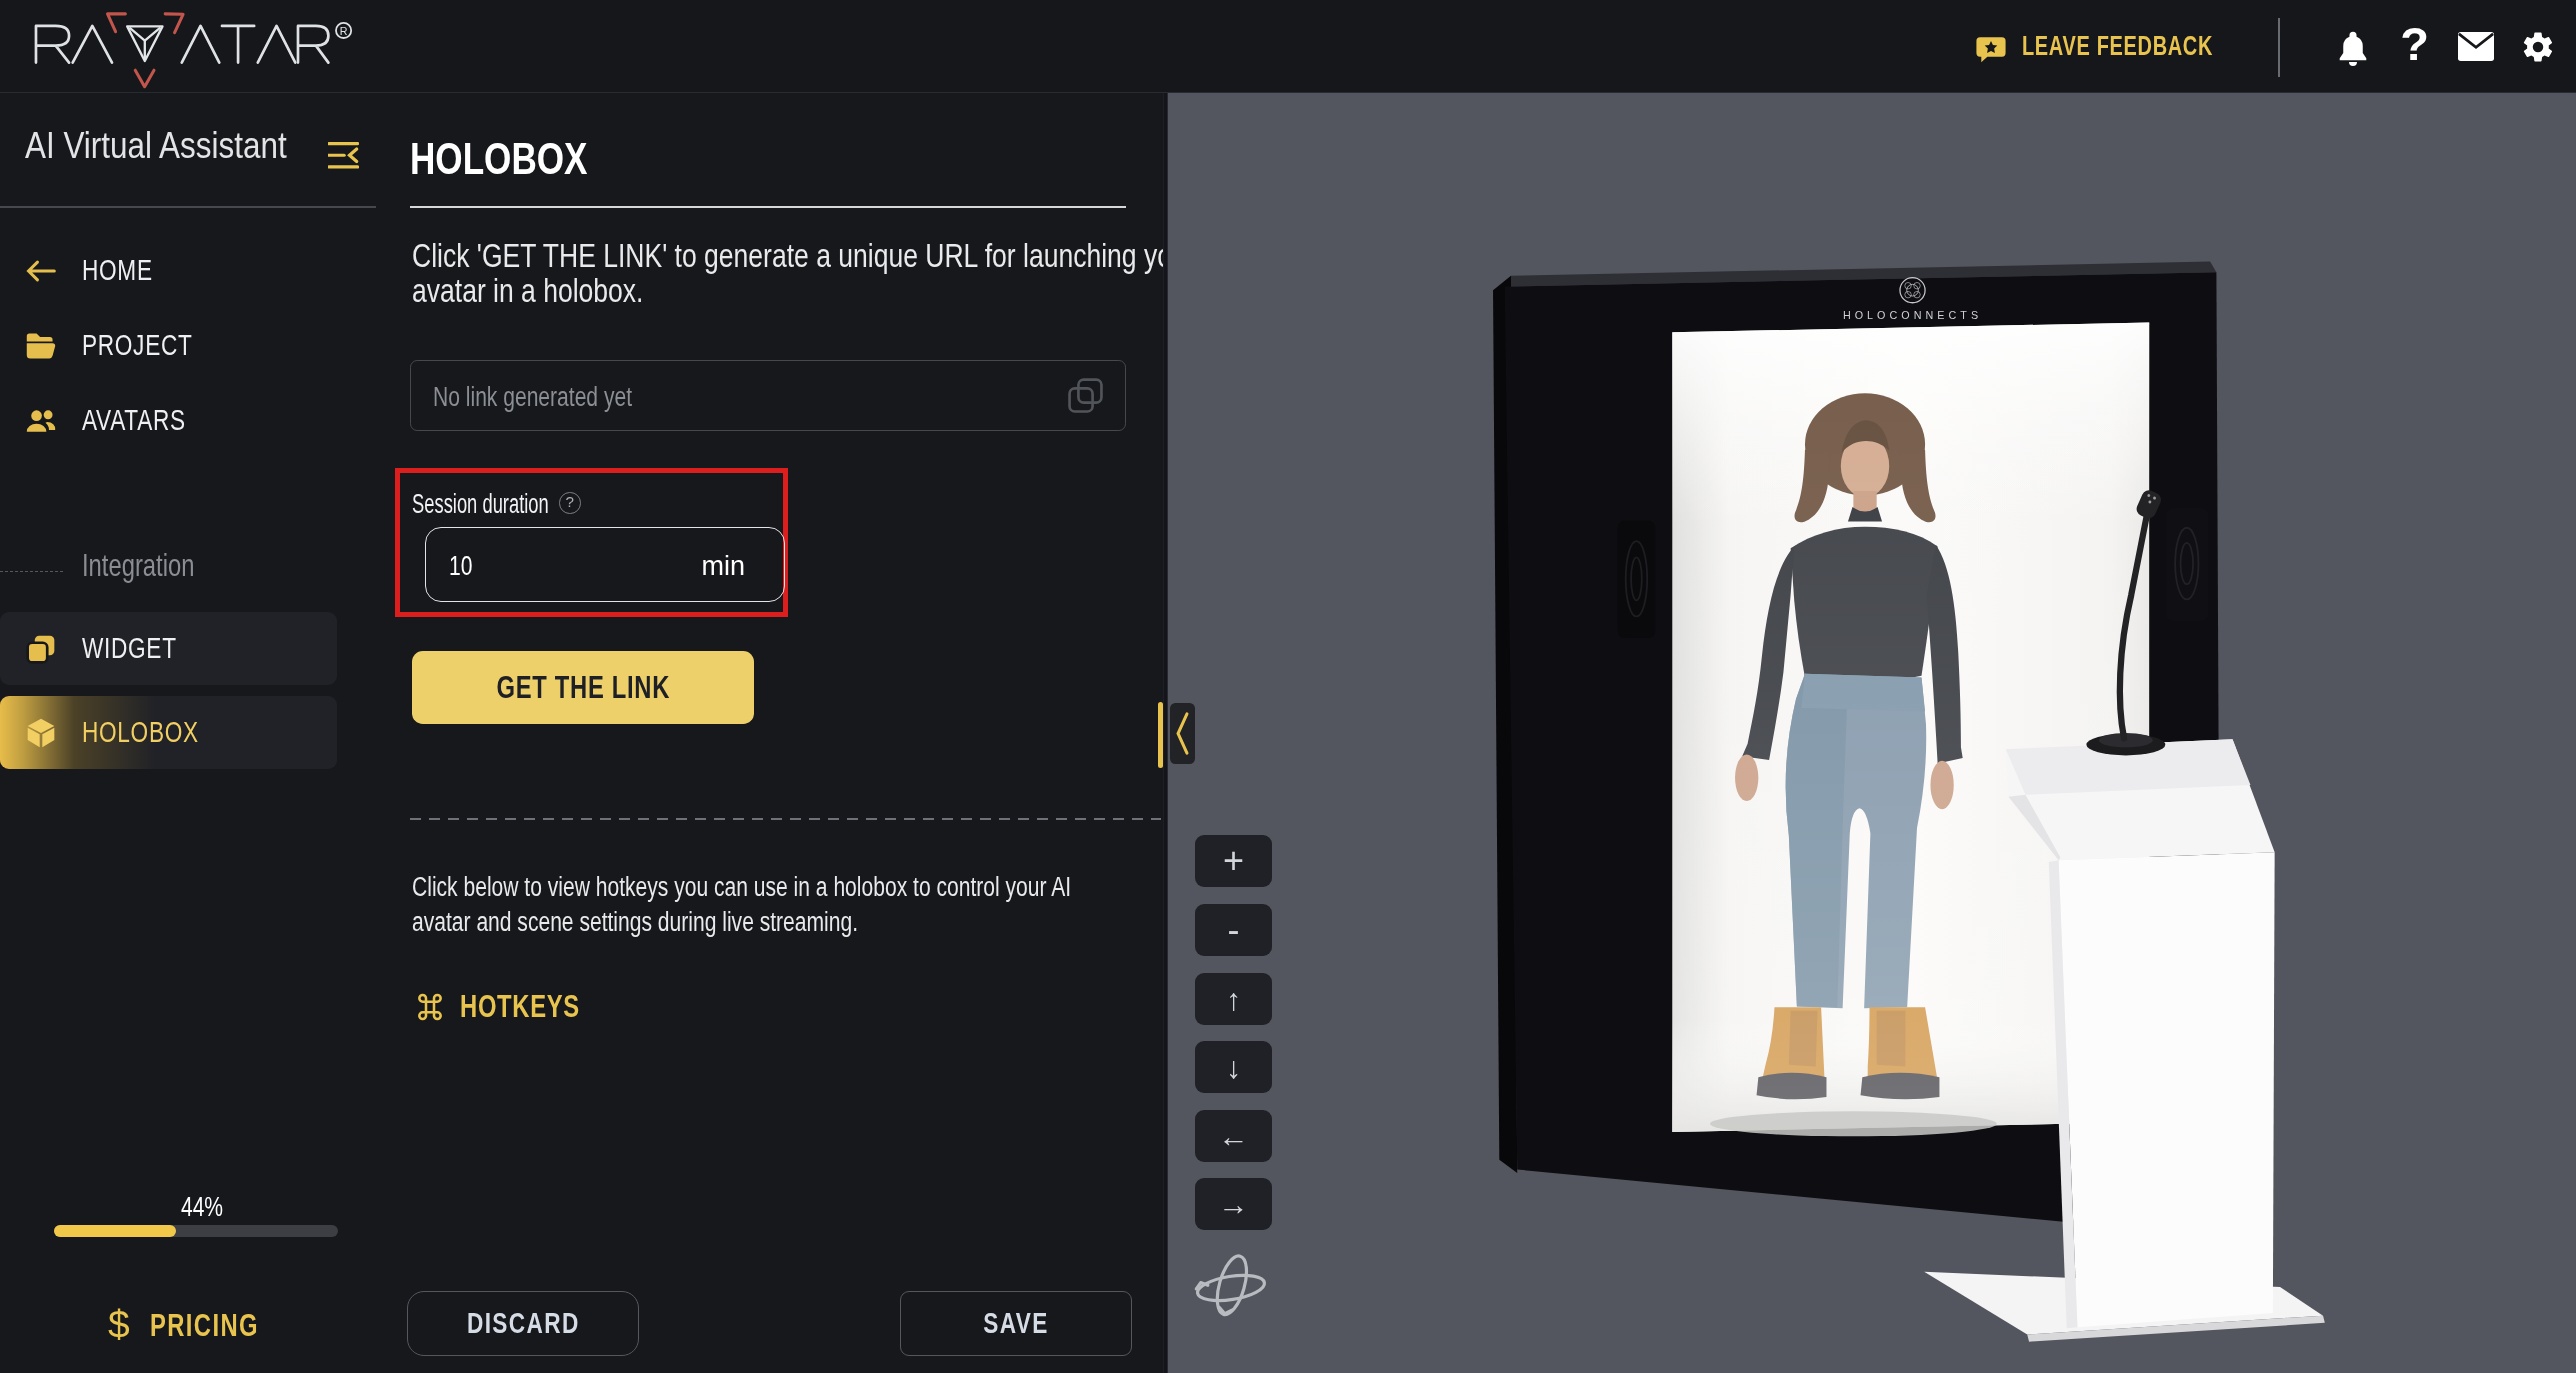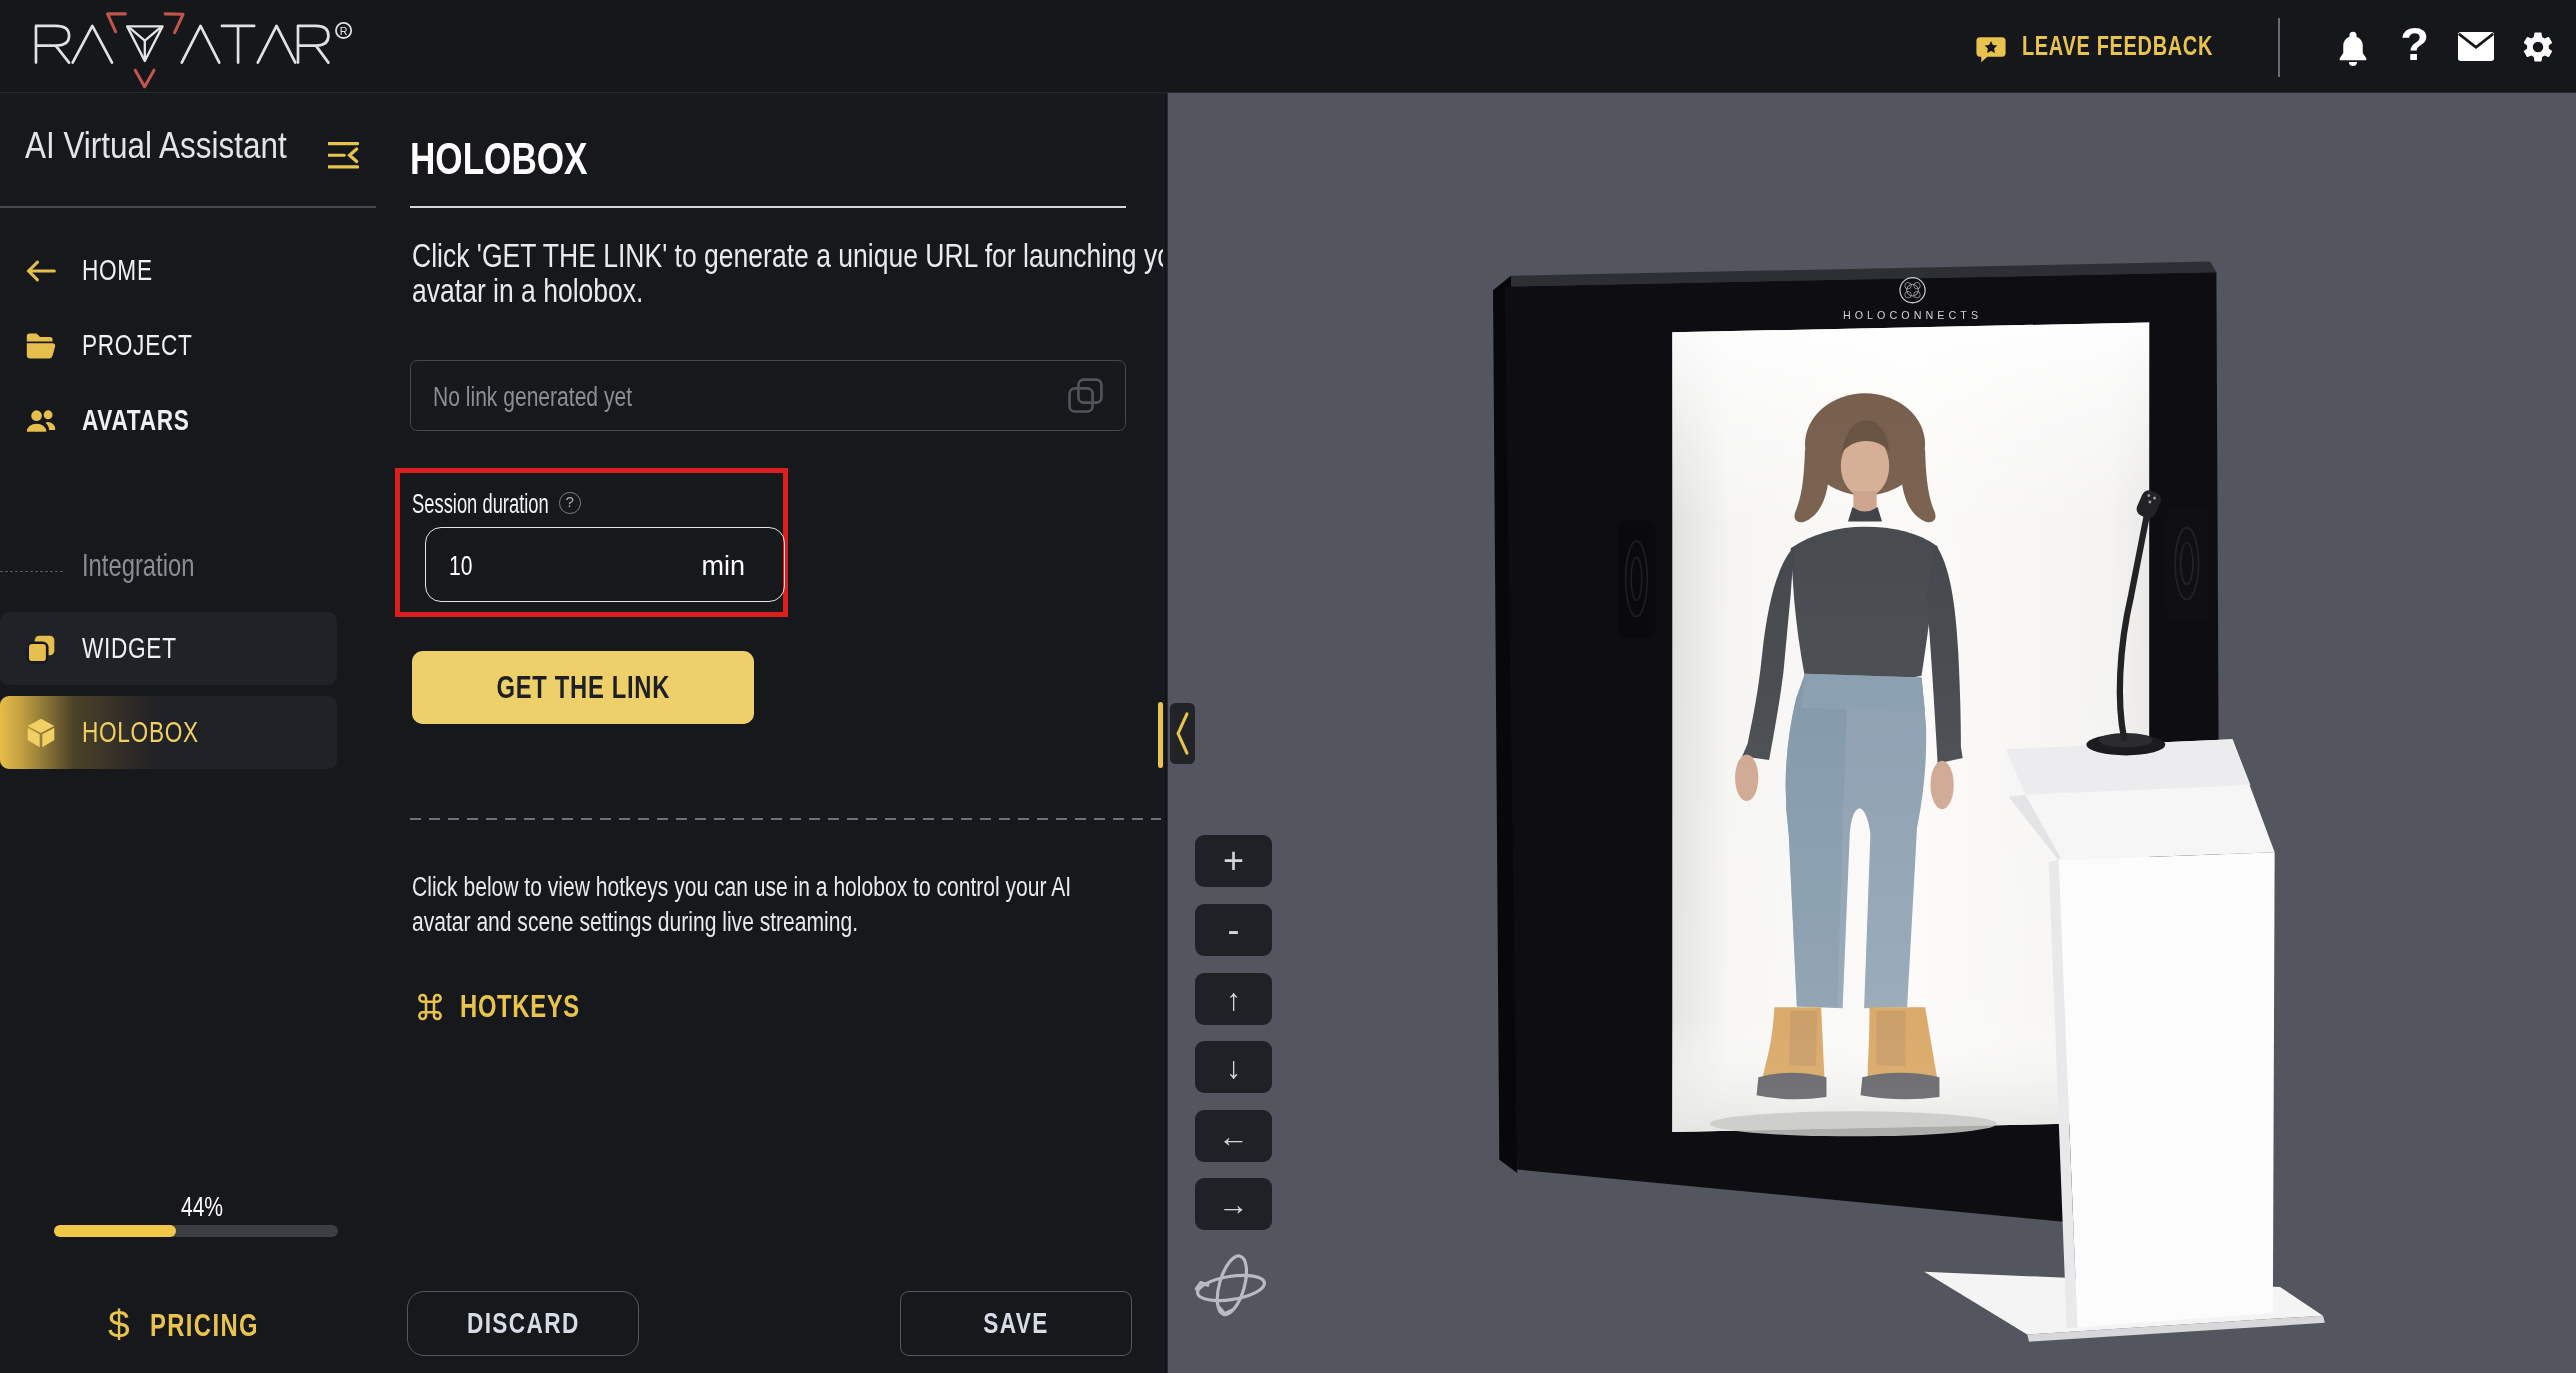--- a/index.html
+++ b/index.html
@@ -77,21 +77,21 @@
       </svg>
       <span class="cx mtxt">HOME</span>
     </div>
   <div class="mrow" style="top:216px;">
       <svg viewBox="0 0 36 36" class="mico" fill="#e5be4e">
         <path d="M2 7 a3 3 0 0 1 3 -3 h8 l4 4 h11 a3 3 0 0 1 3 3 v2 H2 z"></path>
         <path d="M2 15 h5 l24 0 a3 3 0 0 1 3 3 l-3 11 a4 4 0 0 1 -4 3 H6 a4 4 0 0 1 -4 -4 z"></path>
       </svg>
       <span class="cx mtxt">PROJECT</span>
     </div>
-  <div class="mrow" style="top:291px;font-weight:bold;">
+  <div class="mrow" style="top:291px;">
       <svg viewBox="0 0 36 36" class="mico" fill="#e5be4e">
         <circle cx="13" cy="12" r="6"></circle>
         <path d="M2 30 a11 9 0 0 1 22 0 z"></path>
         <circle cx="26" cy="11" r="5"></circle>
         <path d="M25 19 a9 8 0 0 1 9 9 h-7 a13 11 0 0 0 -4 -8 z"></path>
       </svg>
       <span class="cx mtxt">AVATARS</span>
     </div>
   <div style="position:absolute;left:0;top:478px;width:63px;border-top:1.8px dashed #55575c;"></div>
   <div class="mrow" style="top:436px;">

